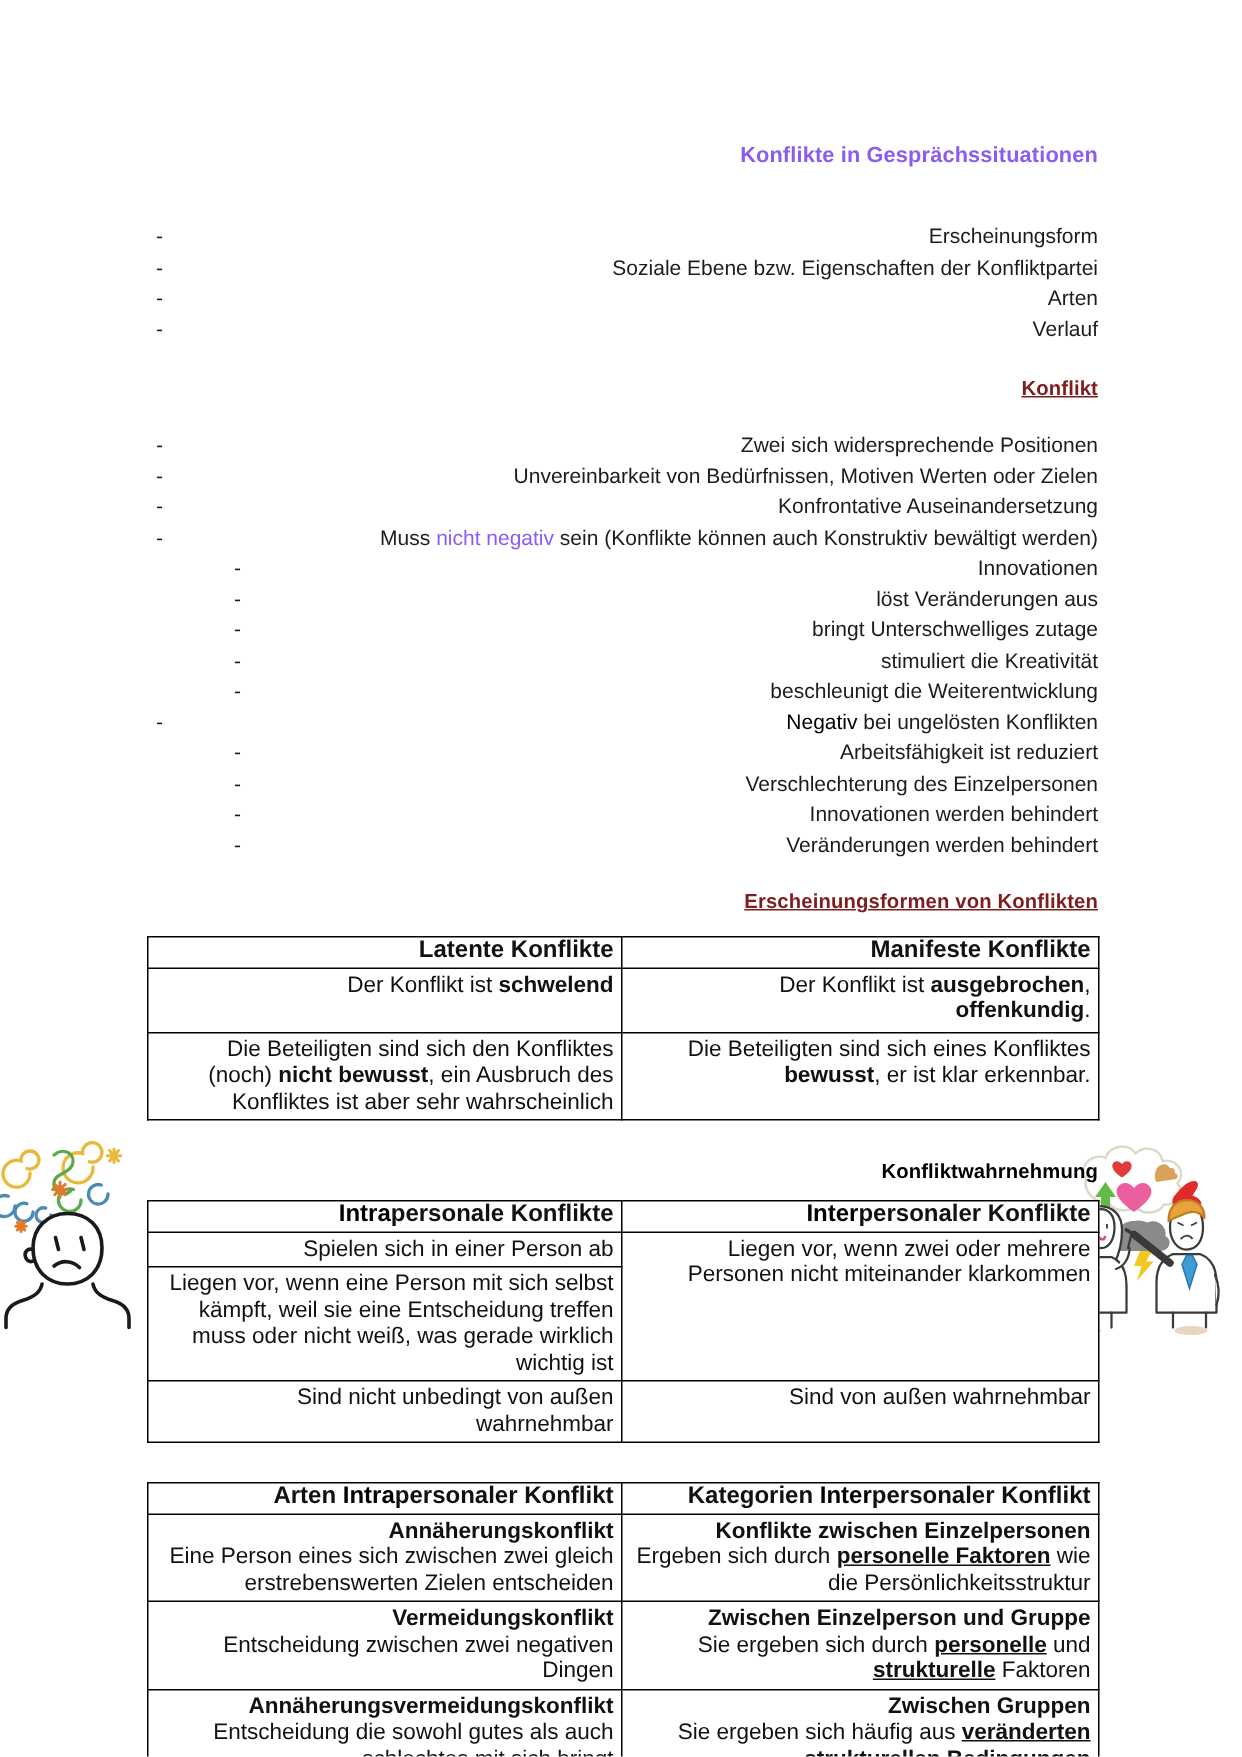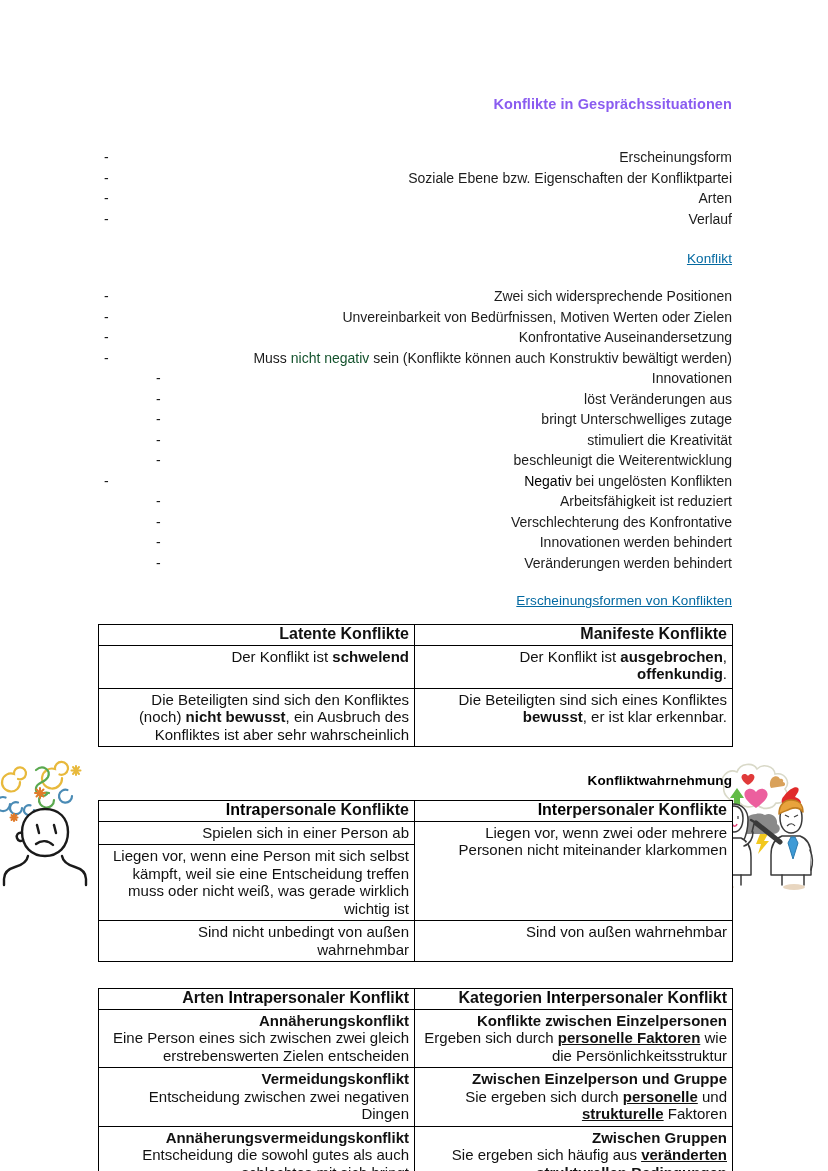--- a/index.html
+++ b/index.html
@@ -34,22 +34,22 @@
   
   h1.doc-title {
     font-size: 14.5px;
     font-weight: bold;
     color: #8a5cf0;
     margin: 0 0 17px 0;
     letter-spacing: .1px;
   }
   h2.sub-heading {
     font-size: 13.5px;
-    font-weight: normal;
-    color: #0369a1;
+    font-weight: bold;
+    color: #7f1d1d;
     text-decoration: underline;
     margin: 0;
     letter-spacing: .1px;
   }
   h2.sub-heading.bold-purple {
     font-weight: bold;
     color: #000000;
     text-decoration: none;
   }
 
@@ -72,21 +72,21 @@
   }
   .blist li .dash {
     position: absolute;
     left: 6px;
     top: 0;
     color: #1c1c1c;
   }
   .blist.lvl2 li { padding-left: 33px; }
   .sub-wrap { margin-left: 52px; }
 
-  .hl-green { color: #14532d; }
+  .hl-green { color: #8b5cf6; }
   .hl-red  { color: #000000; }
 
   
   table.doc-table {
     border-collapse: collapse;
     width: 634px;
     table-layout: fixed;
     background: #fff;
   }
   table.doc-table td {
@@ -295,21 +295,21 @@
 
     <ul class="blist">
       <li>
         <span class="dash">-</span><span class="hl-red">Negativ</span><span> bei ungelösten Konflikten</span>
       </li>
     </ul>
 
     <div class="sub-wrap">
       <ul class="blist lvl2">
         <li><span class="dash">-</span><span>Arbeitsfähigkeit ist reduziert</span></li>
-        <li><span class="dash">-</span><span>Verschlechterung des Konfrontative</span></li>
+        <li><span class="dash">-</span><span>Verschlechterung des Einzelpersonen</span></li>
         <li><span class="dash">-</span><span>Innovationen werden behindert</span></li>
         <li><span class="dash">-</span><span>Veränderungen werden behindert</span></li>
       </ul>
     </div>
 
     <div class="gap-20"></div>
 
     <h2 class="sub-heading">Erscheinungsformen von Konflikten</h2>
 
     <div class="gap-16"></div>

